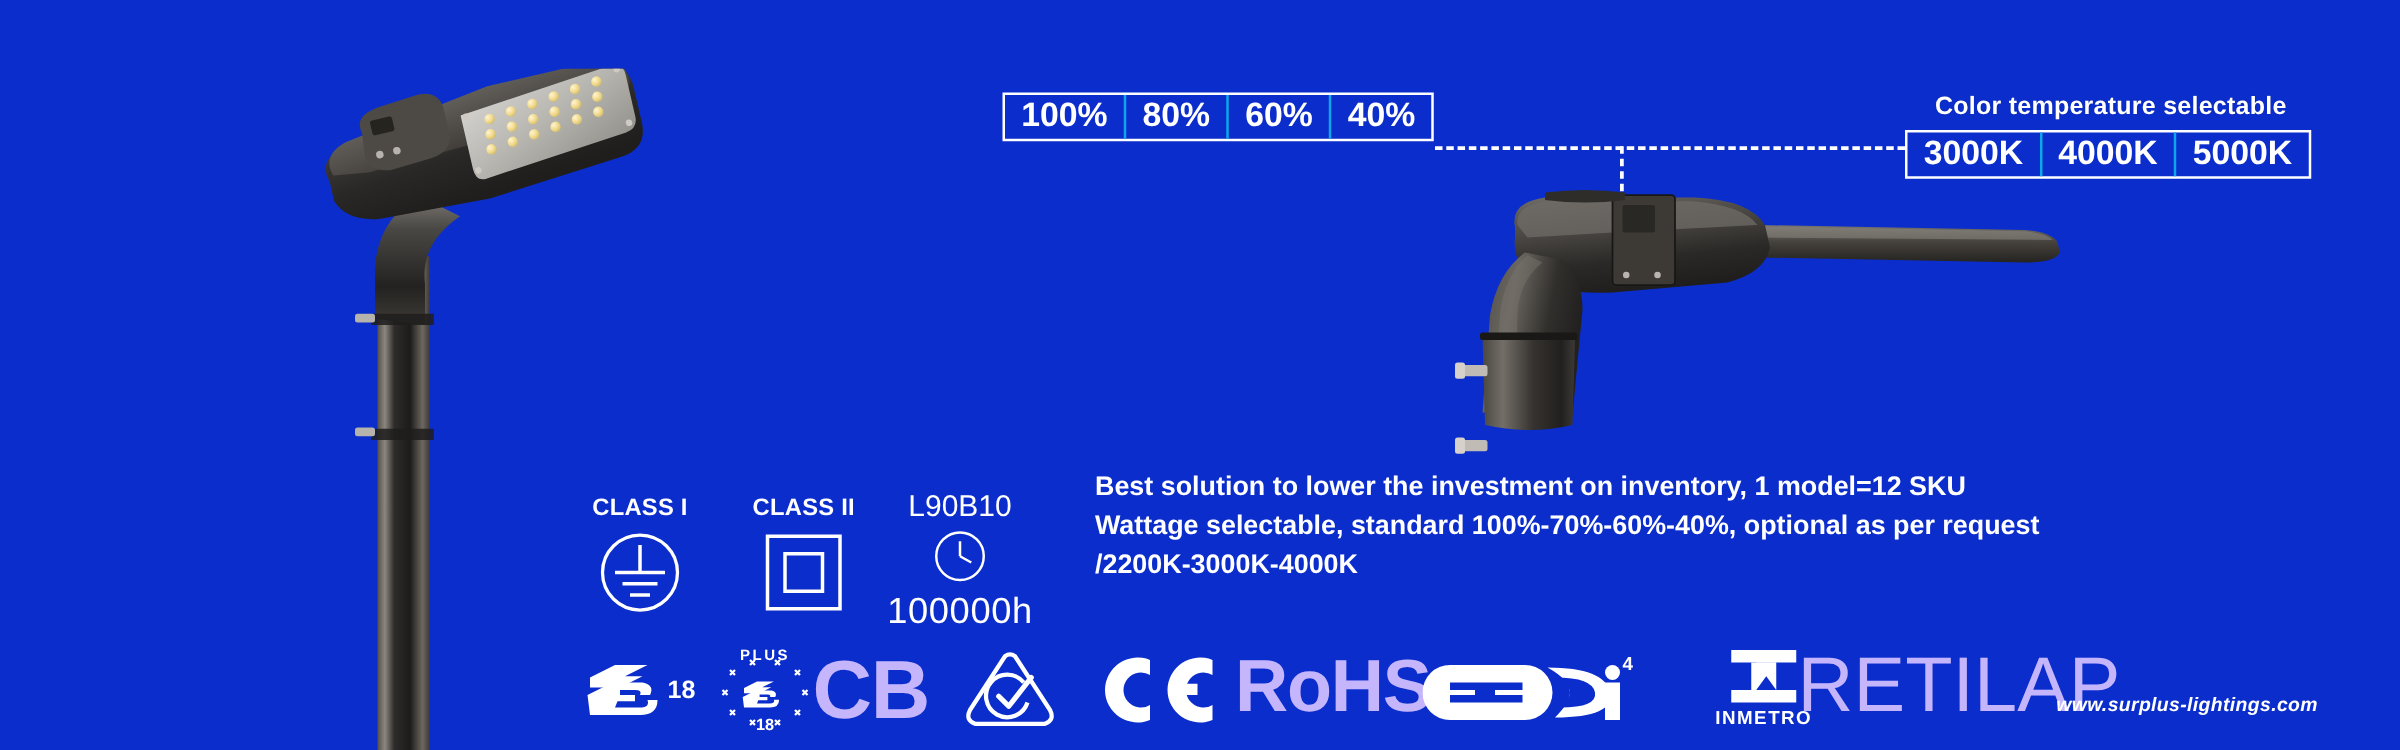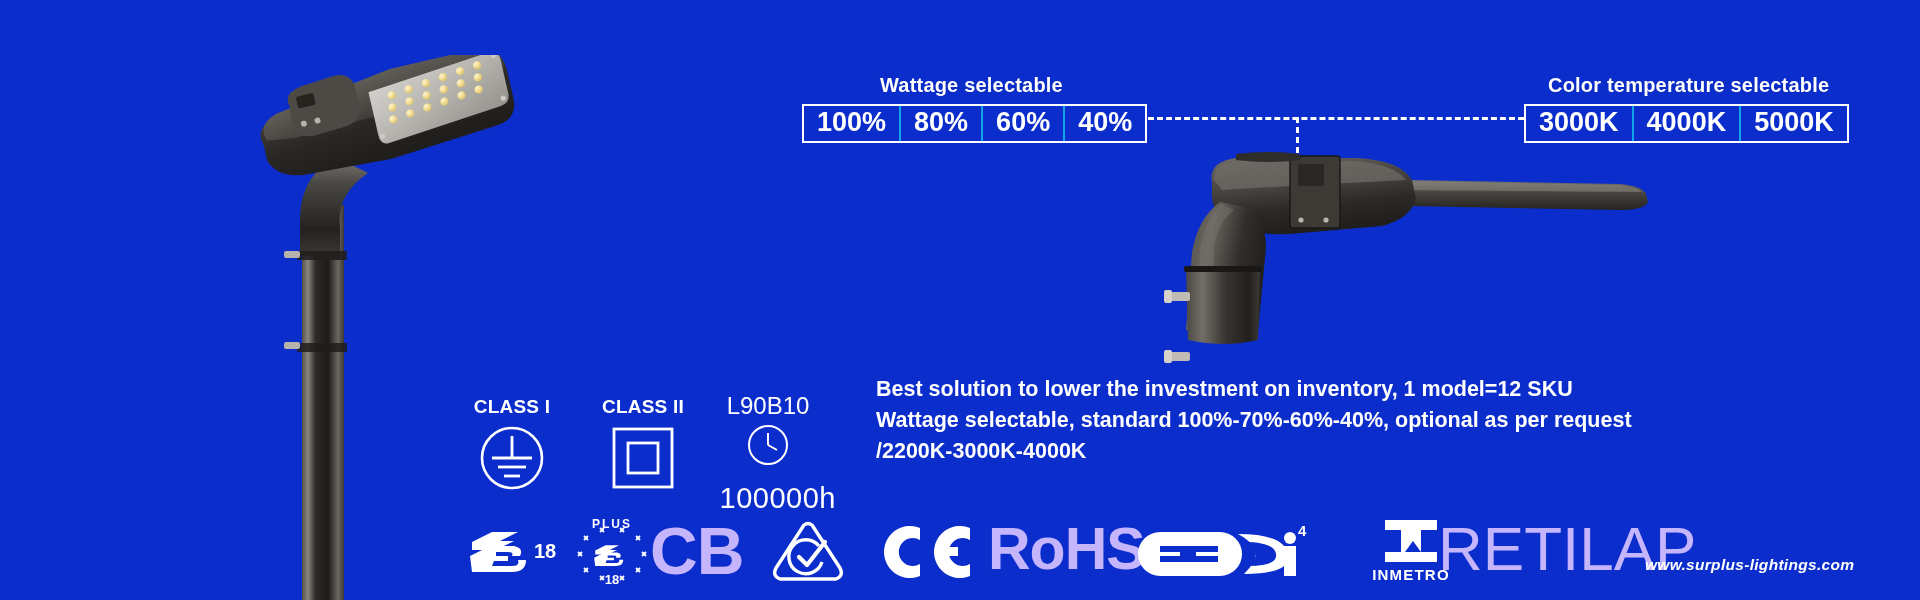--- a/index.html
+++ b/index.html
@@ -154,21 +154,20 @@
 
         <circle cx="146" cy="36" r="2.6" fill="#cfcbc4"></circle>
         <circle cx="146" cy="80" r="2.6" fill="#cfcbc4"></circle>
         <circle cx="272" cy="26" r="2.6" fill="#cfcbc4"></circle>
         <circle cx="272" cy="70" r="2.6" fill="#cfcbc4"></circle>
       </g>
     </svg>
   </div>
 
   <div class="abs" style="left:802px; top:74px;">
-    <div class="callout-label" style="margin-left:78px; margin-bottom:7px;">Wattage selectable</div>
     <div class="selector-row">
       <div class="selector-cell">100%</div>
       <div class="selector-cell">80%</div>
       <div class="selector-cell">60%</div>
       <div class="selector-cell">40%</div>
     </div>
   </div>
 
   <div class="abs dash-h" style="left:1148px; top:117px; width:376px;"></div>
   <div class="abs dash-v" style="left:1296px; top:117px; height:36px;"></div>
@@ -264,21 +263,21 @@
 
   <div class="badge" style="left:700px; top:392px; width:136px;">
     <div class="l90b10">
       <span>L90B10</span>
     </div>
     <svg width="44" height="44" viewBox="0 0 44 44" style="margin-top:3px;">
       <circle cx="22" cy="22" r="19" fill="none" stroke="#ffffff" stroke-width="2"></circle>
       <line x1="22" y1="22" x2="22" y2="10" stroke="#ffffff" stroke-width="2"></line>
       <line x1="22" y1="22" x2="31" y2="27" stroke="#ffffff" stroke-width="2"></line>
     </svg>
-    <div class="lifetime-text" style="margin-top:11px;text-align:right;">100000h</div>
+    <div class="lifetime-text" style="margin-top:1px;">100000h</div>
   </div>
 
   <div class="cert" style="left:462px; top:522px; width:100px; height:62px;">
     <svg width="100" height="62" viewBox="0 0 100 62">
       <g fill="none" stroke="#ffffff" stroke-width="3.2" stroke-linejoin="round">
         <path d="M10 20 L30 10 L56 10 L38 19 L52 19 L34 28 L10 28 Z" fill="#ffffff" stroke="none"></path>
         <path d="M8 34 L28 24 L52 24 Q62 26 58 34 L50 34 Q52 30 46 30 L34 30 L34 34 L46 34 L46 39 L32 39 L30 44 L50 44 Q58 44 56 38 L64 38 Q64 50 50 50 L10 50 Z" fill="#ffffff" stroke="none"></path>
       </g>
       <text x="72" y="36" font-family="Liberation Sans, sans-serif" font-size="20" font-weight="bold" fill="#ffffff">18</text>
     </svg>

